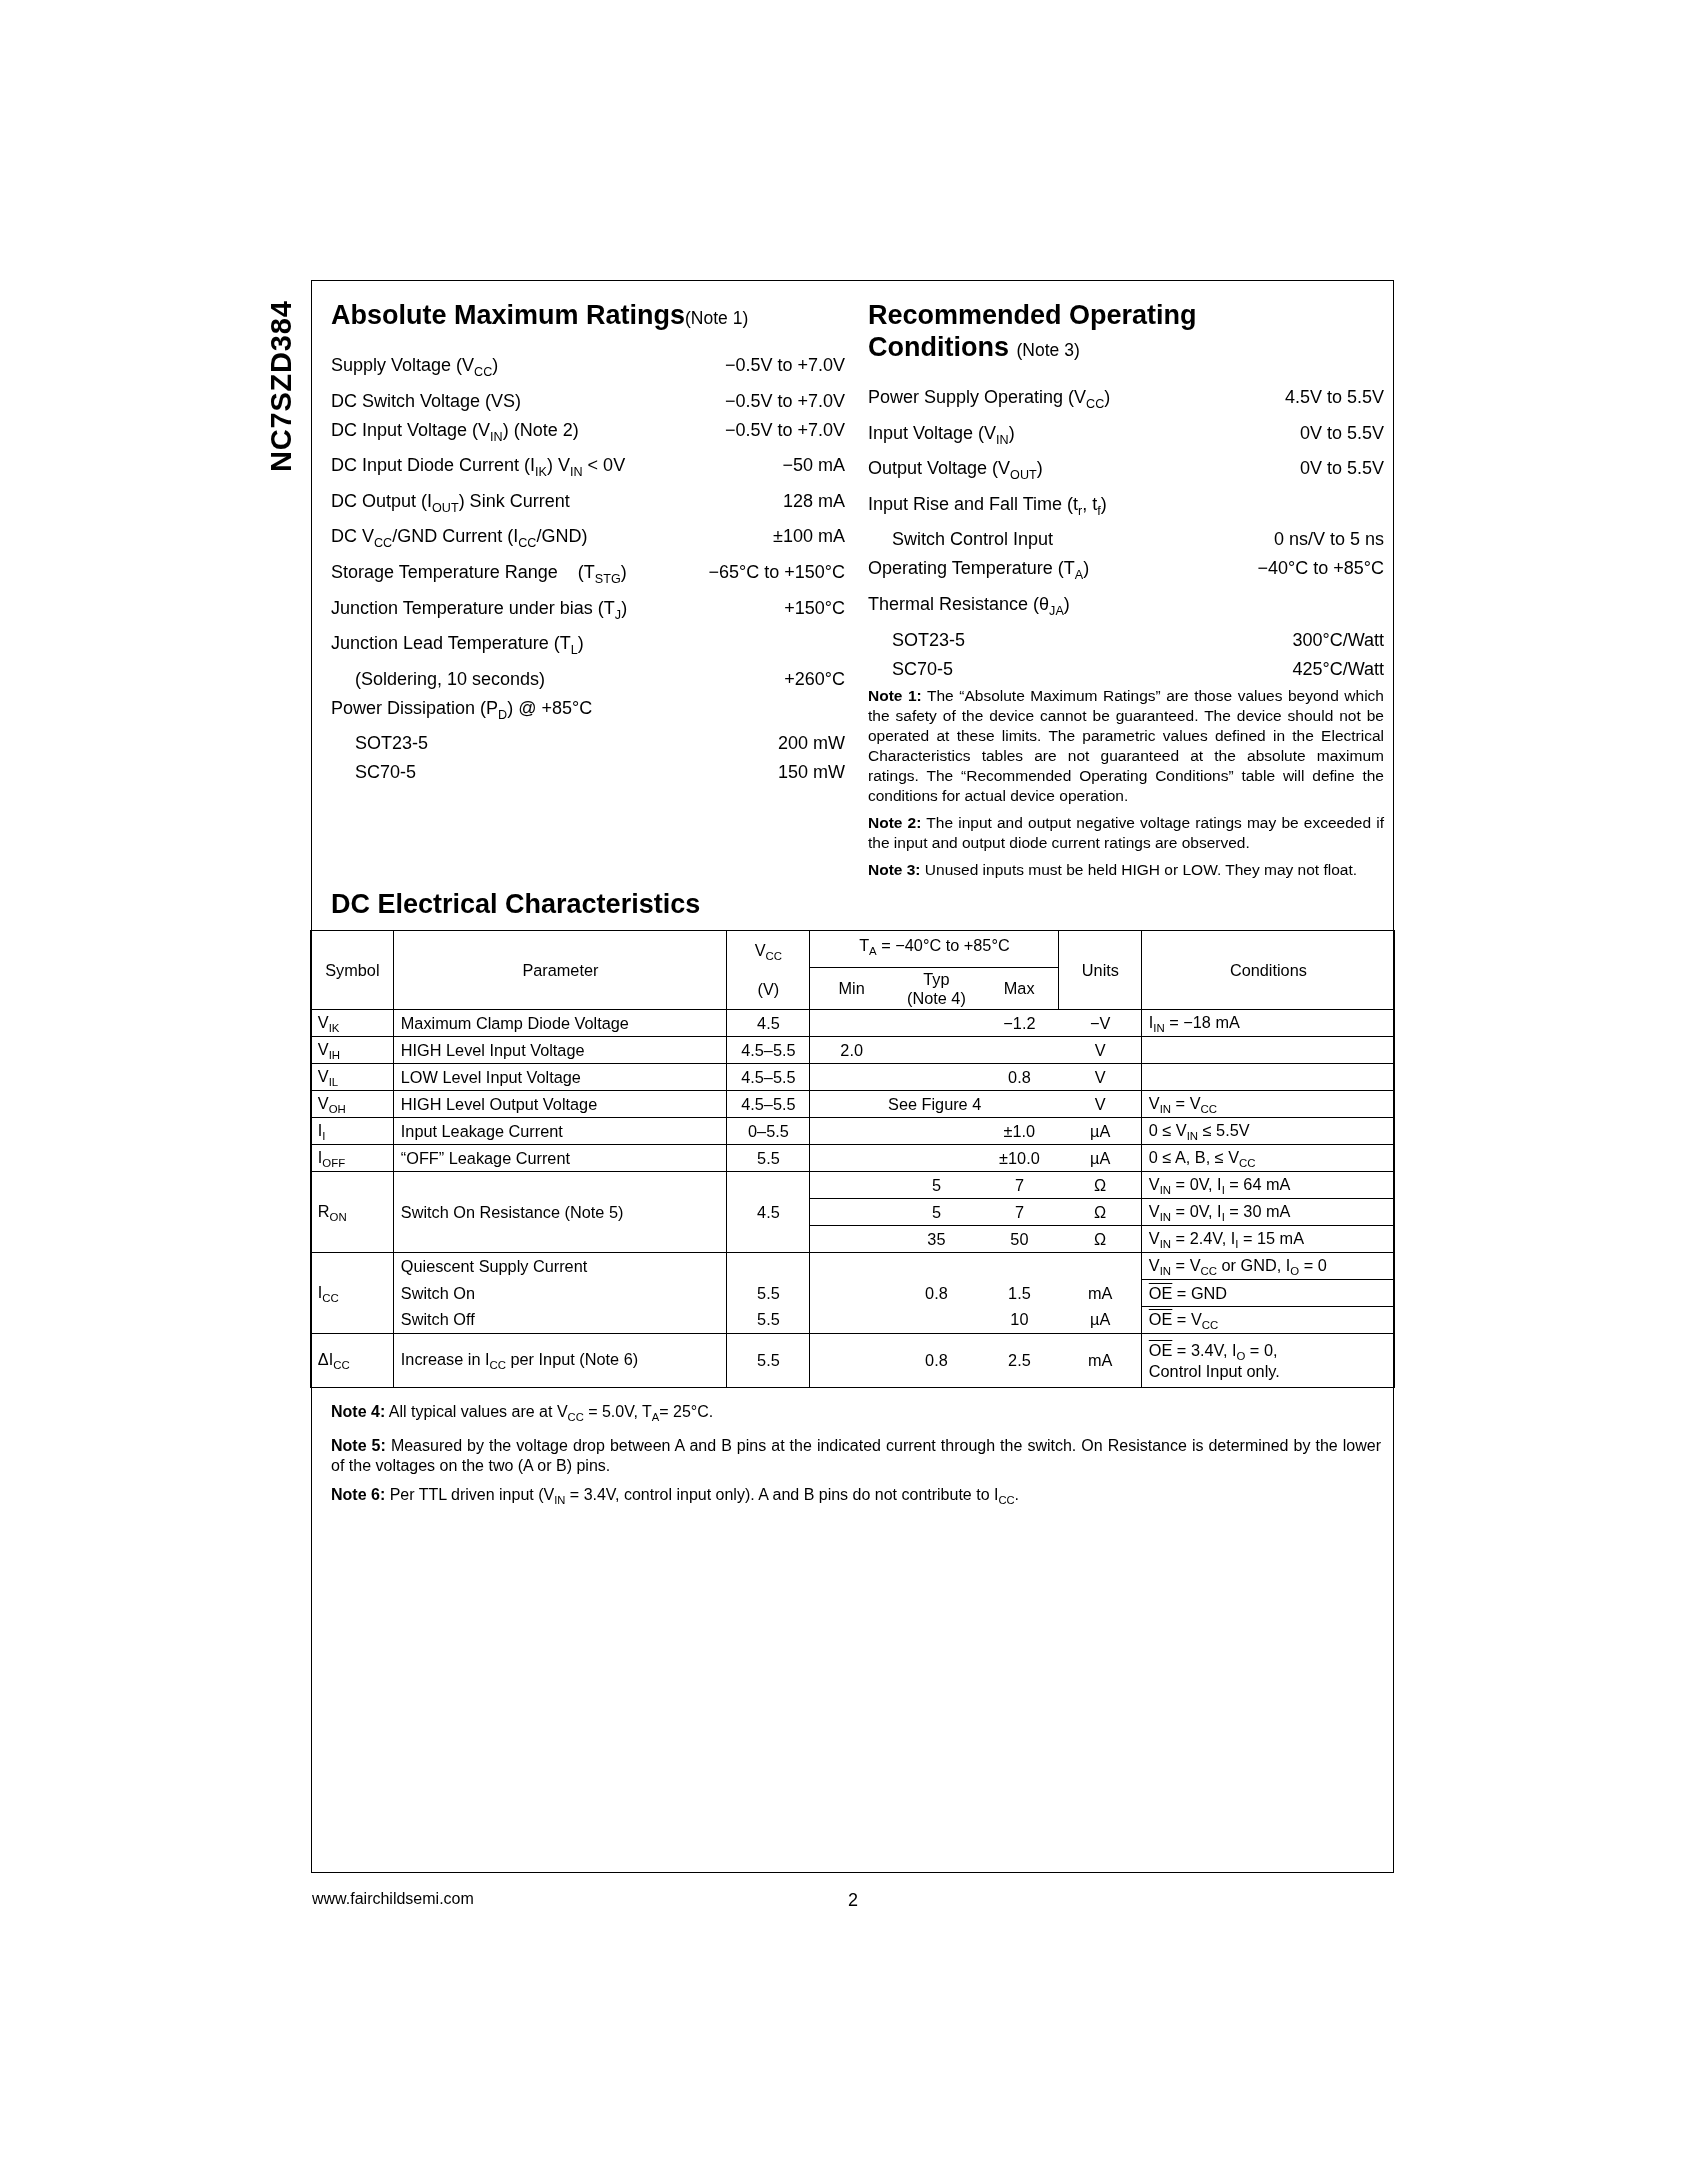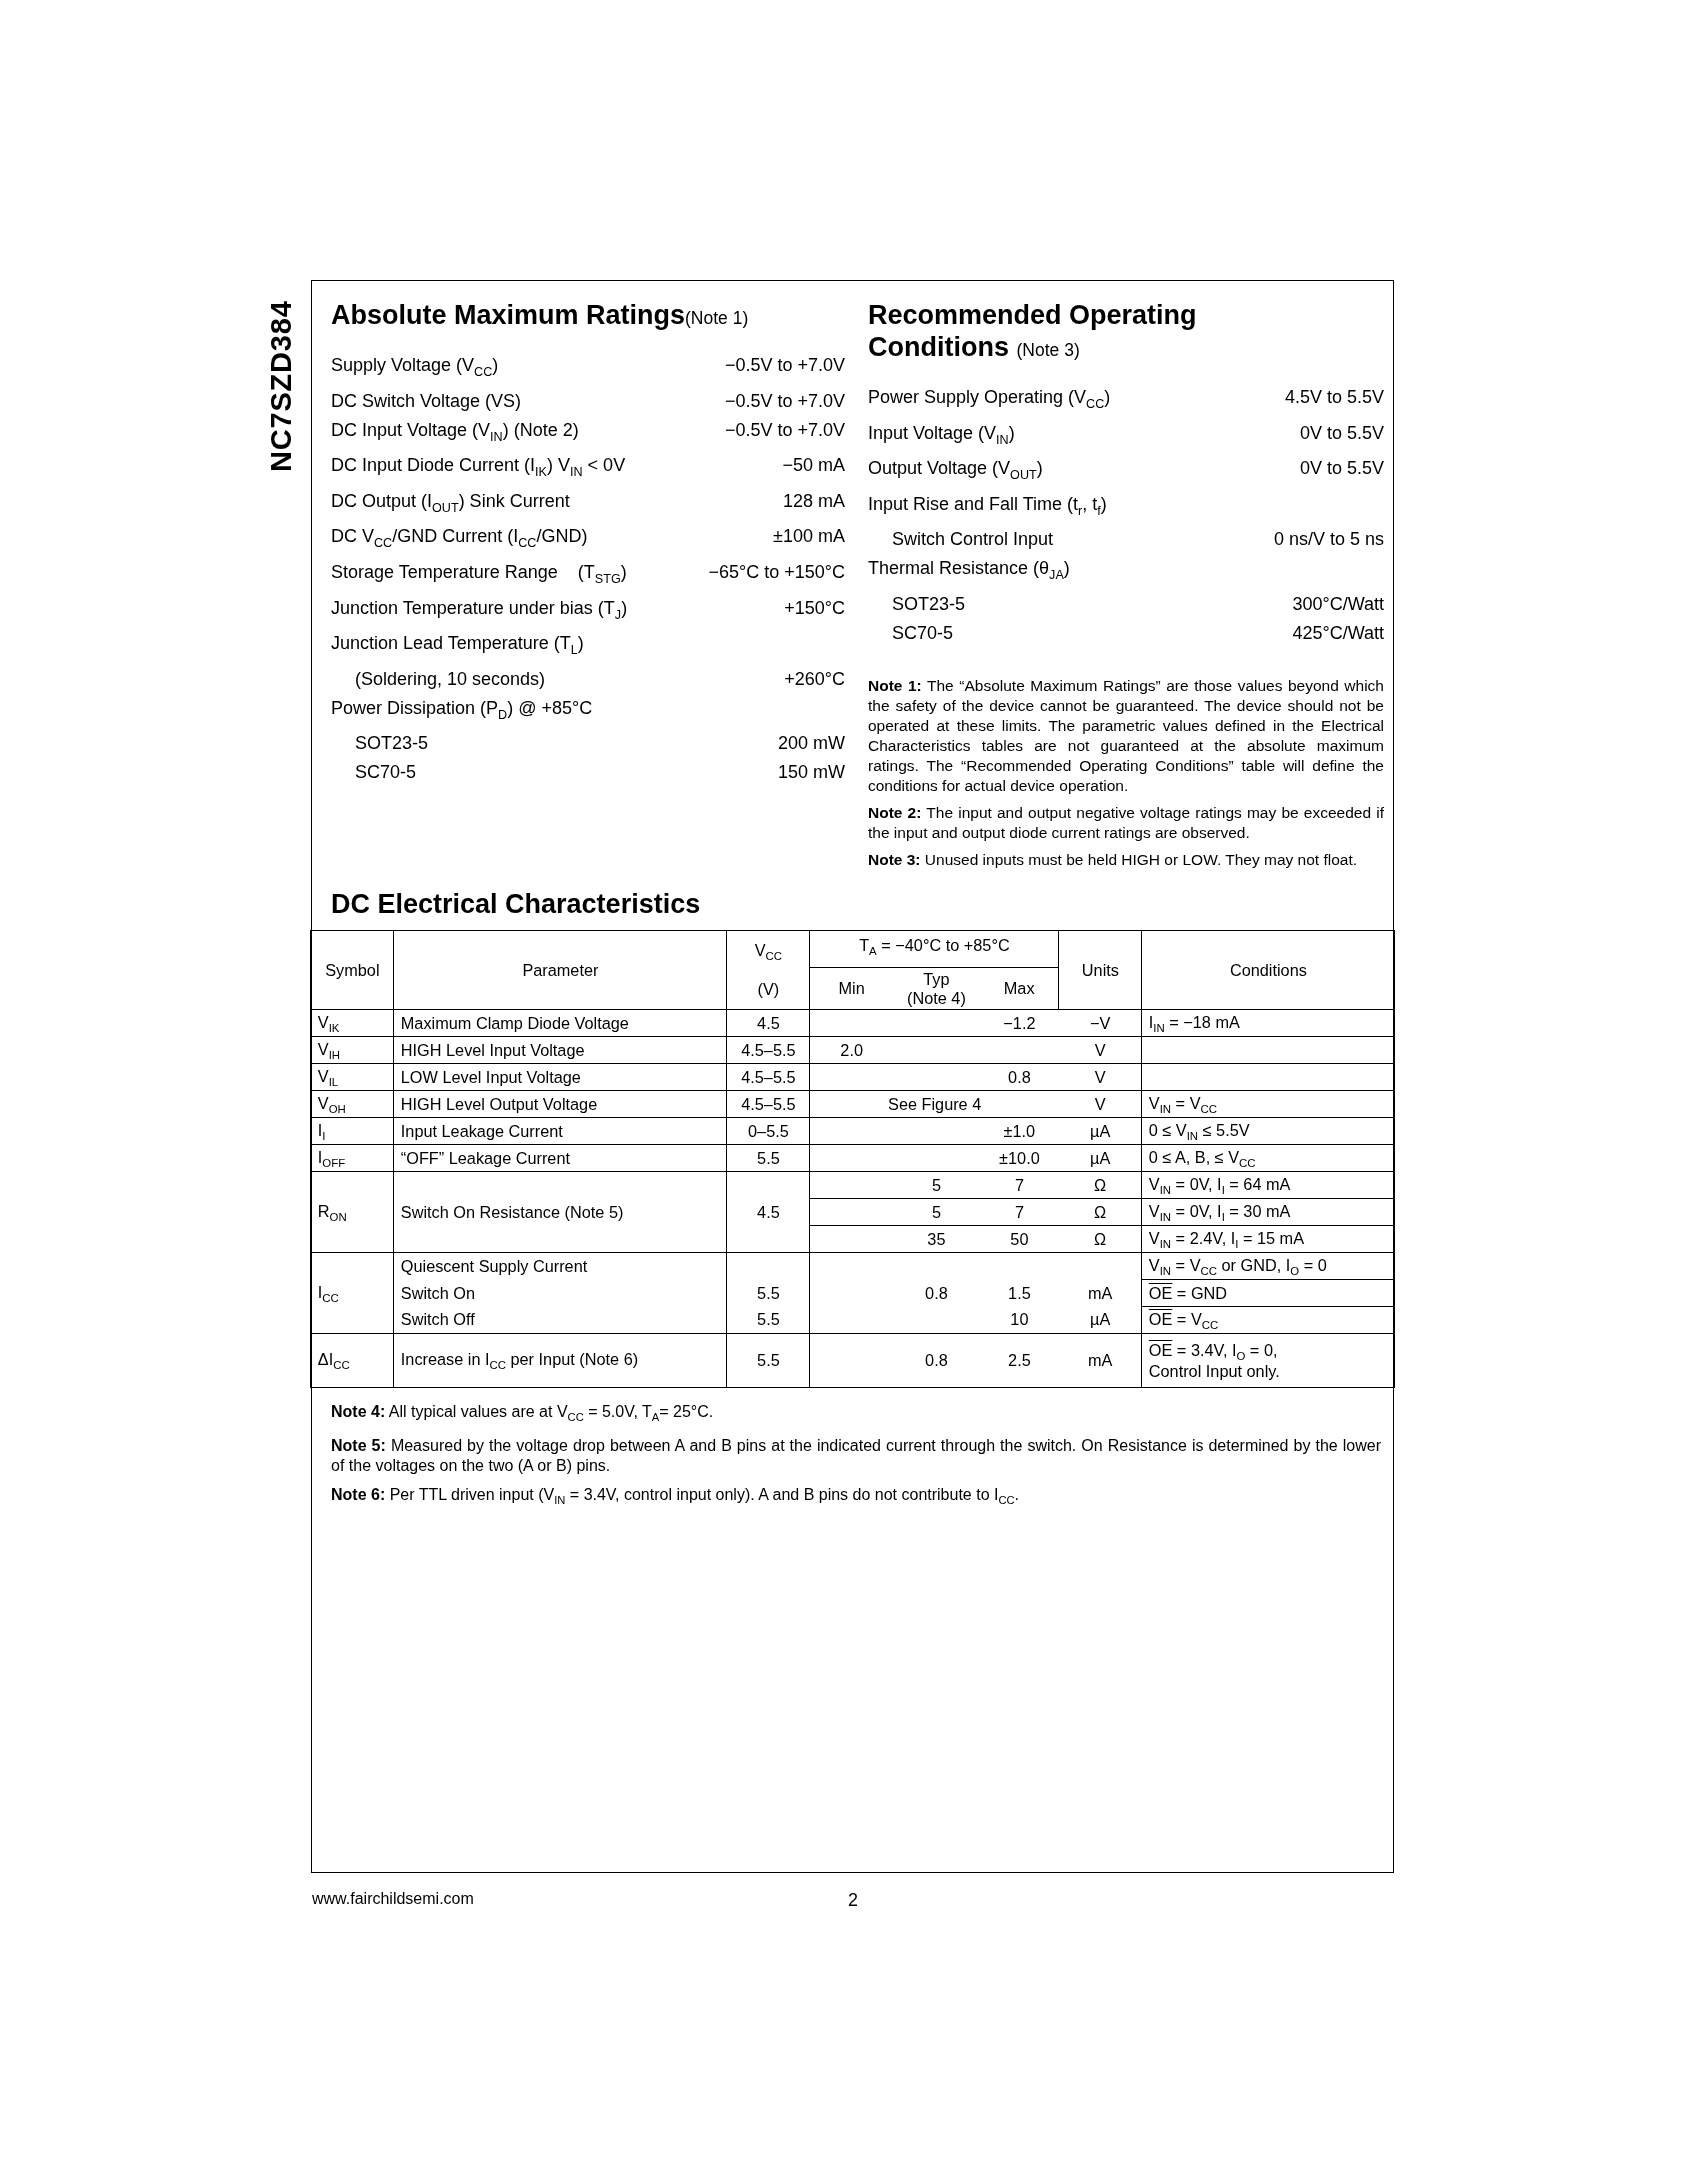--- a/index.html
+++ b/index.html
@@ -28,21 +28,21 @@
   .col-roc { position:absolute; left:556px; top:17.5px; width:516px; }
 
   .sec-title { font-size:27px; font-weight:bold; line-height:32px; }
   .note-ref { font-size:17.5px; font-weight:normal;text-align:right; }
 
   .kv-list { margin-top:17.5px; }
   .kv { display:flex; justify-content:space-between; font-size:18px; line-height:29px;text-align:right; }
   .kv .ind { padding-left:24px; }
   .kv .val { white-space:nowrap; }
 
-  .roc-notes { margin-top:28px; }
+  .roc-notes { margin-top:2px; }
   .roc-notes .note { font-size:15.5px; line-height:20px; text-align:justify; margin-bottom:7.1px; }
 
   .dc-title { position:absolute; left:19px; top:608px; font-size:27px; font-weight:bold; }
 
   table.dc-table {
     position:absolute; left:-1.6px; top:649px; width:1084px;
     border-collapse:collapse; table-layout:fixed;
     font-size:16.3px; border:1.6px solid #000;
   }
   .dc-table th, .dc-table td { padding:1.6px 6.4px; vertical-align:middle; overflow:hidden; }
@@ -145,20 +145,24 @@
           <span class="lab">Output Voltage (V<sub>OUT</sub>)</span>
           <span class="val">0V to 5.5V</span>
         </div>
       <div class="kv">
           <span class="lab">Input Rise and Fall Time (t<sub>r</sub>, t<sub>f</sub>)</span>
           <span class="val"></span>
         </div>
       <div class="kv">
           <span class="lab ind">Switch Control Input</span>
           <span class="val">0 ns/V to 5 ns</span>
+        </div>
+      <div class="kv">
+          <span class="lab">Operating Temperature (T<sub>A</sub>)</span>
+          <span class="val">−40°C to +85°C</span>
         </div>
       <div class="kv">
           <span class="lab">Thermal Resistance (θ<sub>JA</sub>)</span>
           <span class="val"></span>
         </div>
       <div class="kv">
           <span class="lab ind">SOT23-5</span>
           <span class="val">300°C/Watt</span>
         </div>
       <div class="kv">

